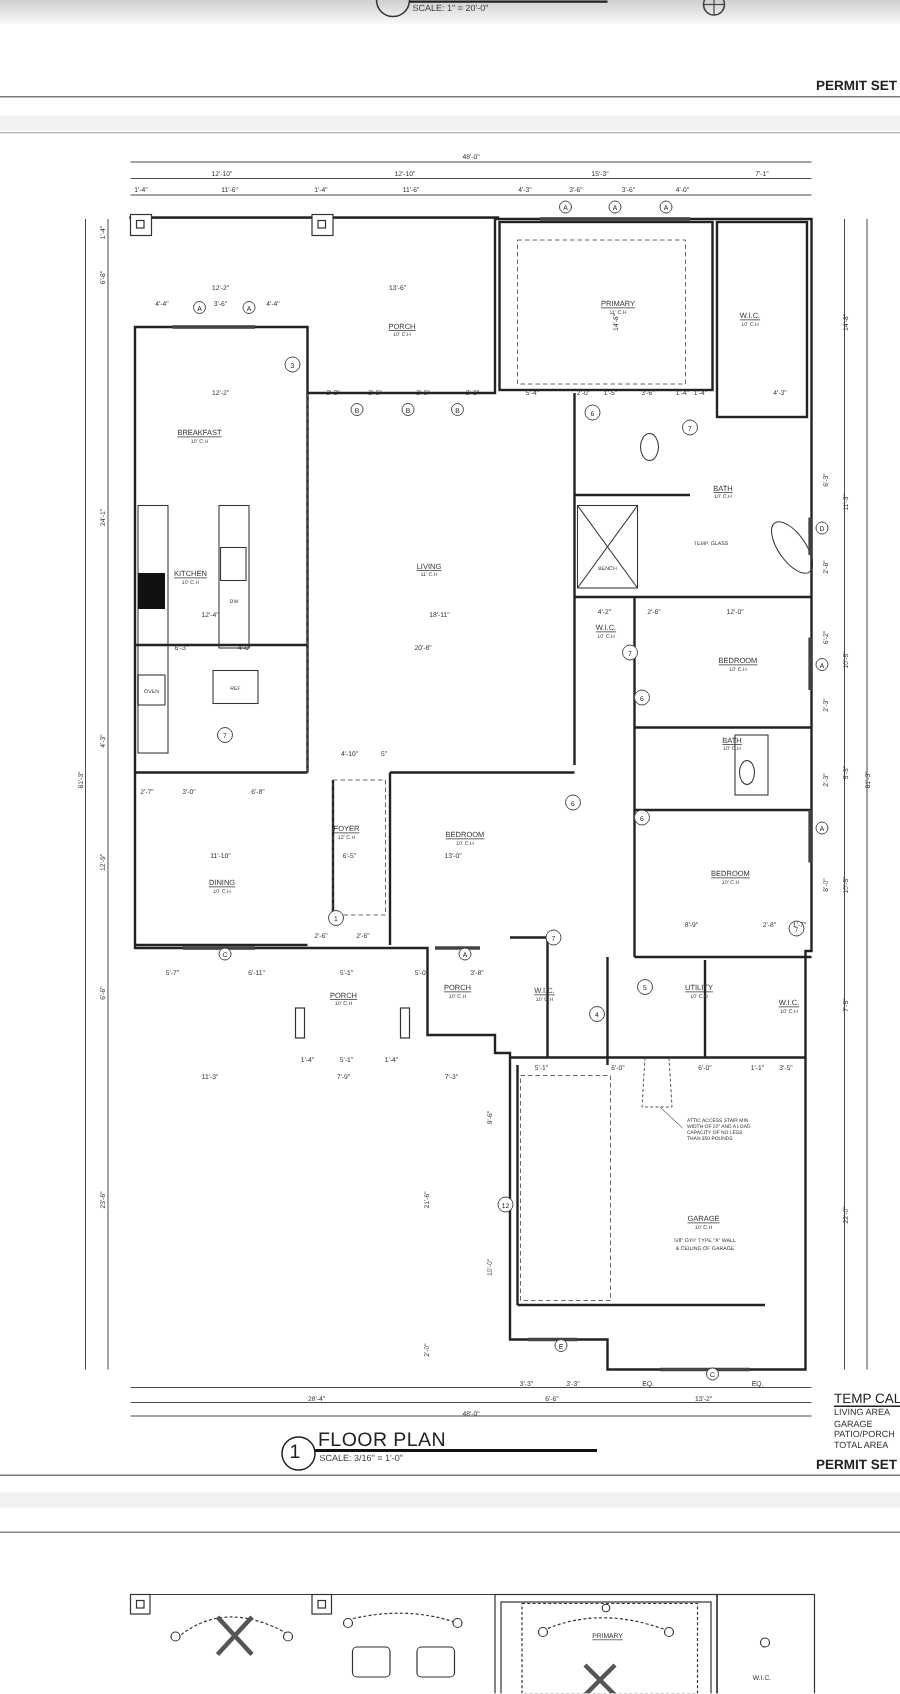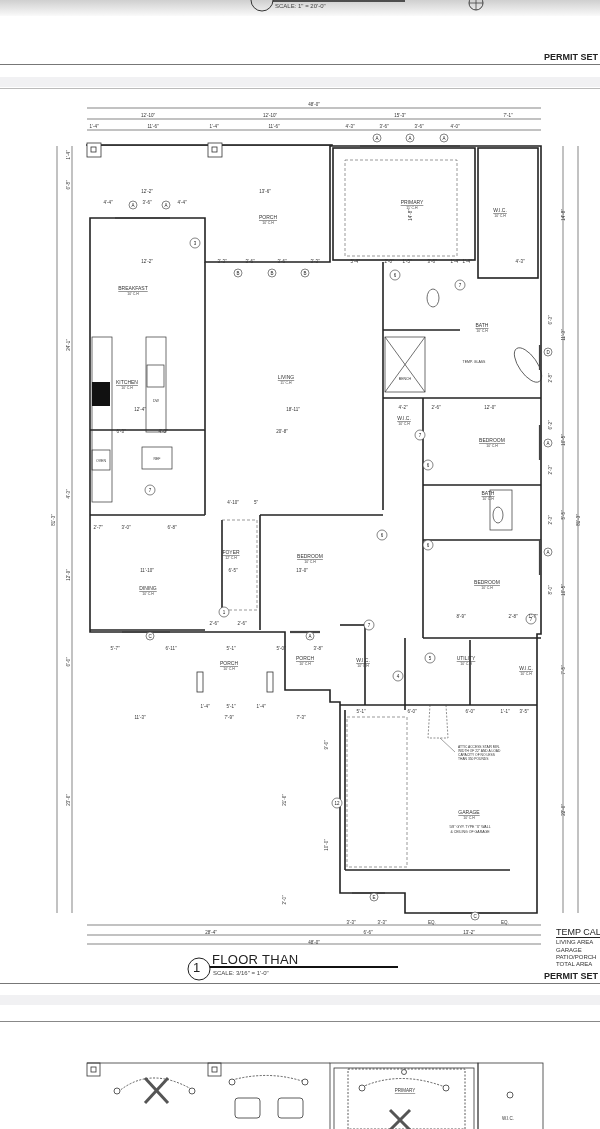--- a/index.html
+++ b/index.html
@@ -357,21 +357,21 @@
   <g stroke="#444" fill="none" stroke-width="0.6" stroke-dasharray="2 1.5">
     <path d="M430 705 L428 738 L448 738 L446 705"></path>
   </g>
   <line x1="440" y1="738" x2="455" y2="752" stroke="#444" stroke-width="0.5"></line>
 </svg>
 
 <svg style="position:absolute;left:185px;top:955px" width="30" height="30">
   <circle cx="14" cy="14" r="11" fill="none" stroke="#222" stroke-width="1"></circle>
 </svg>
 <div class="t" style="left:193px;top:960px;font-size:13px;">1</div>
-<div class="t" style="left:212px;top:952px;font-size:13px;letter-spacing:0.3px;">FLOOR THAN</div>
+<div class="t" style="left:212px;top:952px;font-size:13px;letter-spacing:0.3px;">FLOOR PLAN</div>
 <div style="position:absolute;left:210px;top:966px;width:188px;height:1.5px;background:#111;"></div>
 <div class="t" style="left:213px;top:970px;font-size:6px;color:#444;">SCALE: 3/16" = 1'-0"</div>
 
 <div class="t" style="left:556px;top:927px;font-size:9px;">TEMP CAL</div>
 <div style="position:absolute;left:556px;top:937px;width:44px;height:1px;background:#222;"></div>
 <div class="t" style="left:556px;top:939px;font-size:6px;color:#333;">LIVING AREA</div>
 <div class="t" style="left:556px;top:947px;font-size:6px;color:#333;">GARAGE</div>
 <div class="t" style="left:556px;top:954px;font-size:6px;color:#333;">PATIO/PORCH</div>
 <div class="t" style="left:556px;top:961px;font-size:6px;color:#333;">TOTAL AREA</div>
 <div class="t" style="left:544px;top:971px;font-size:9px;font-weight:bold;">PERMIT SET</div>

